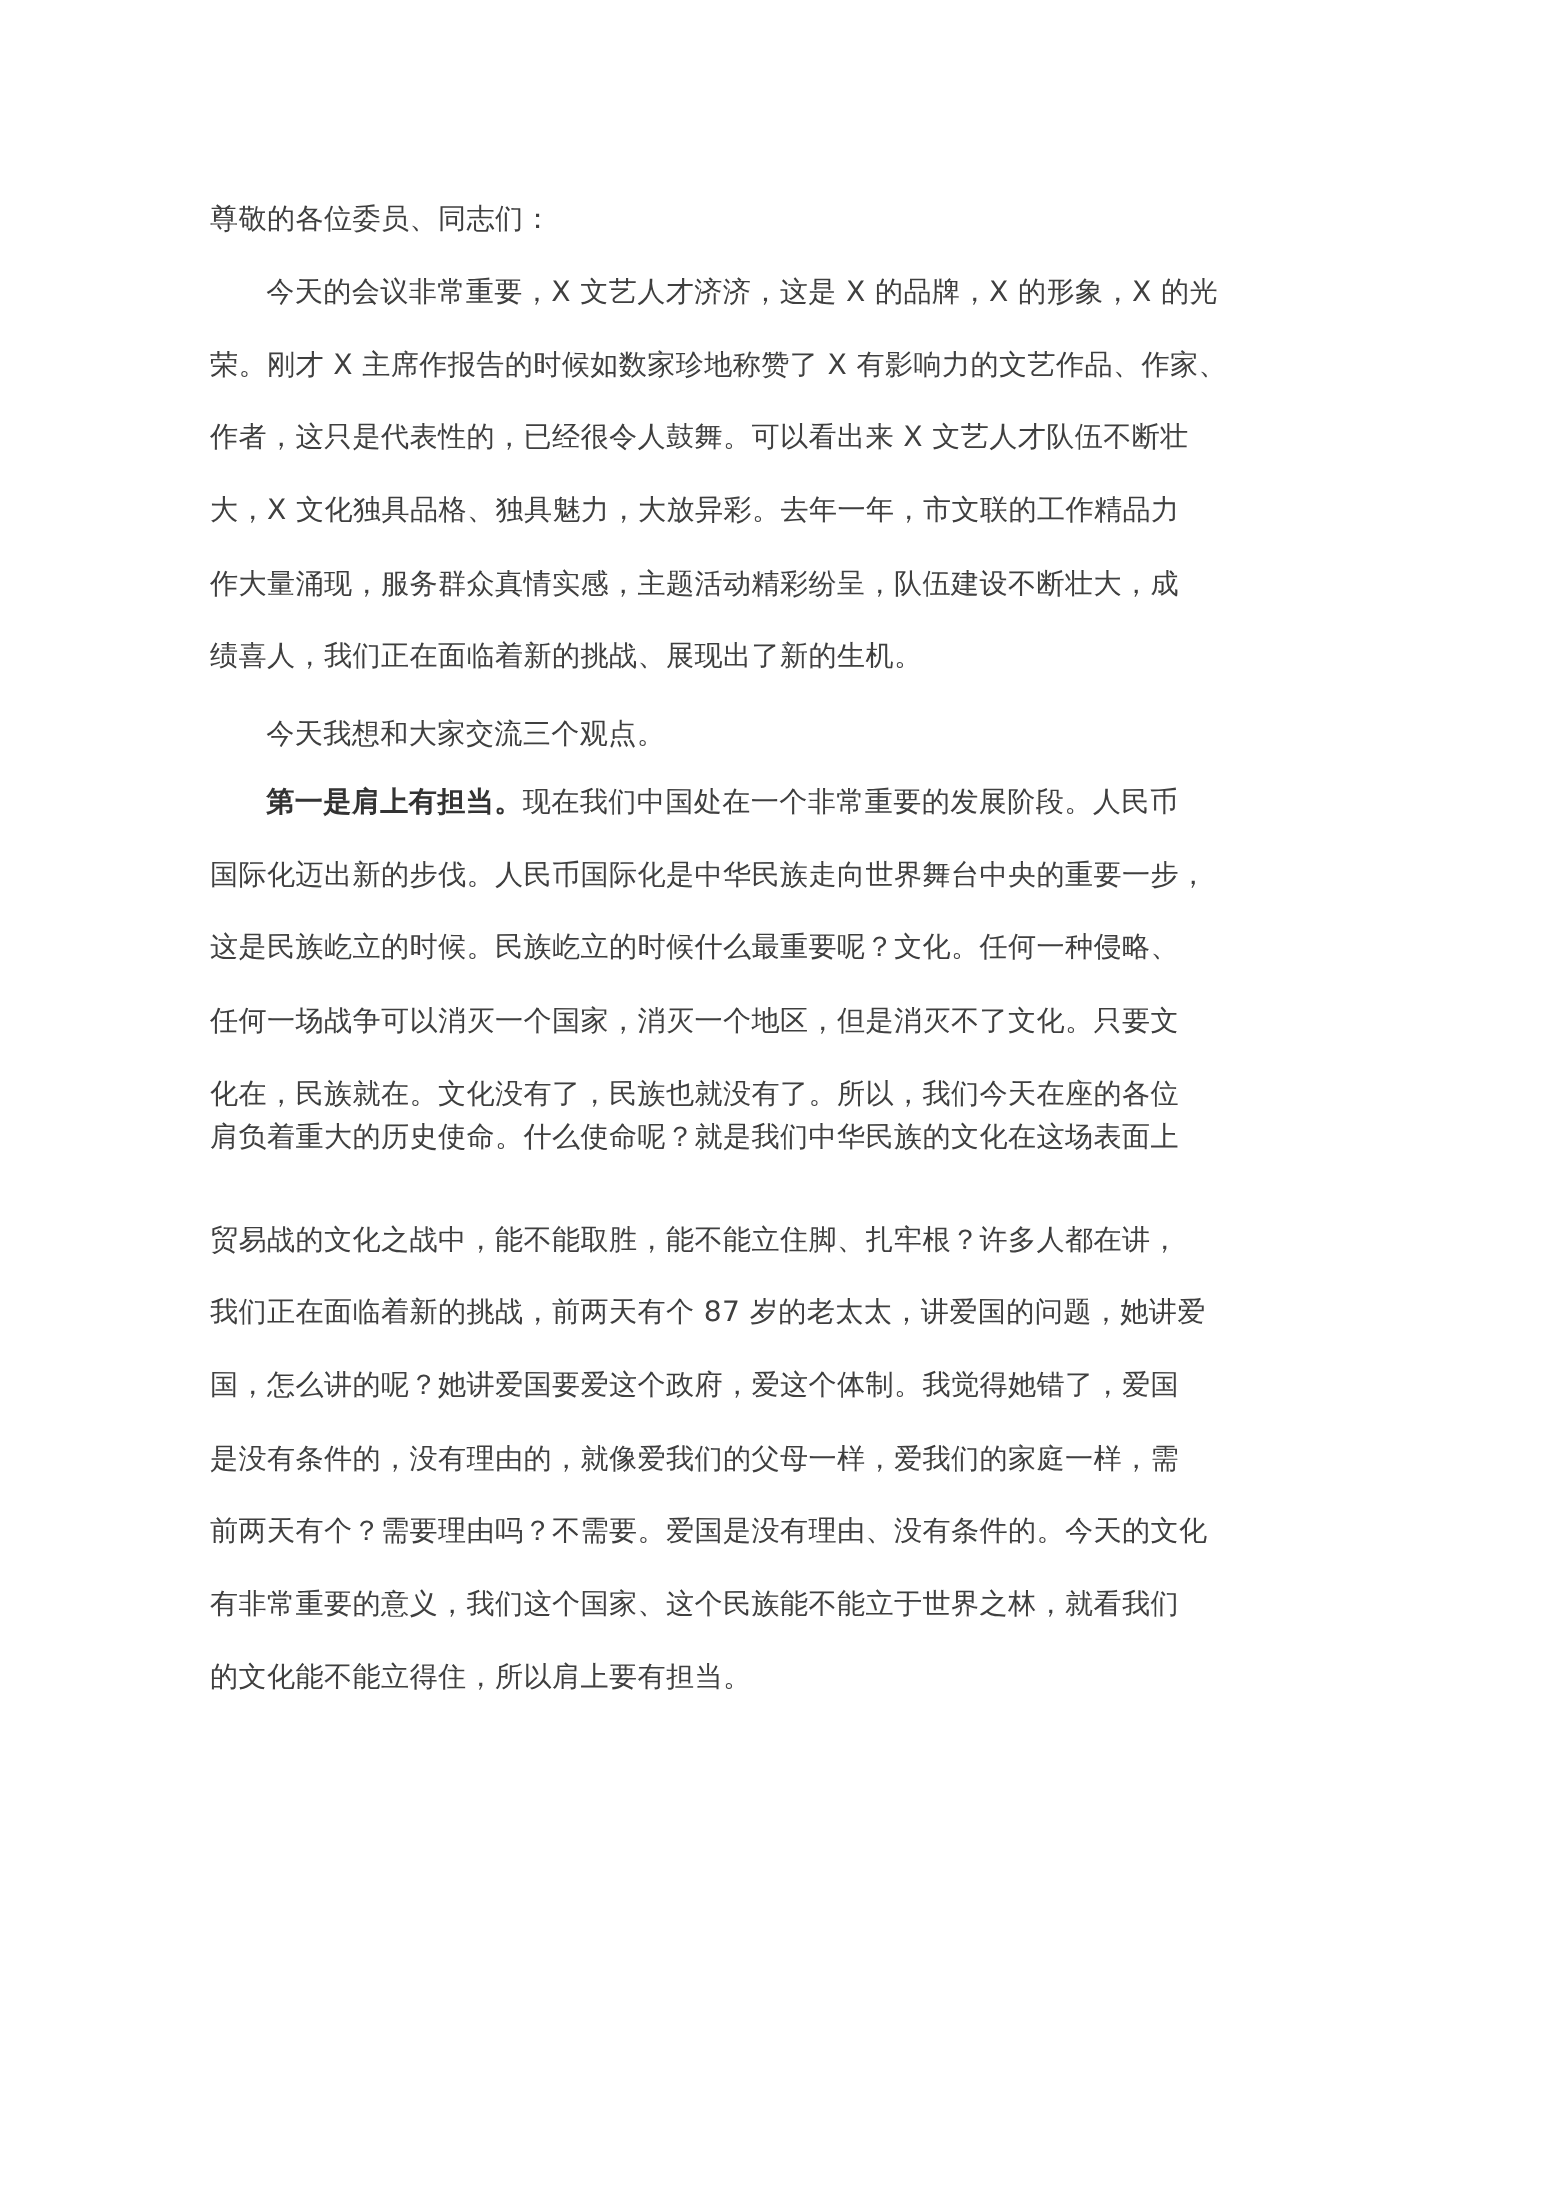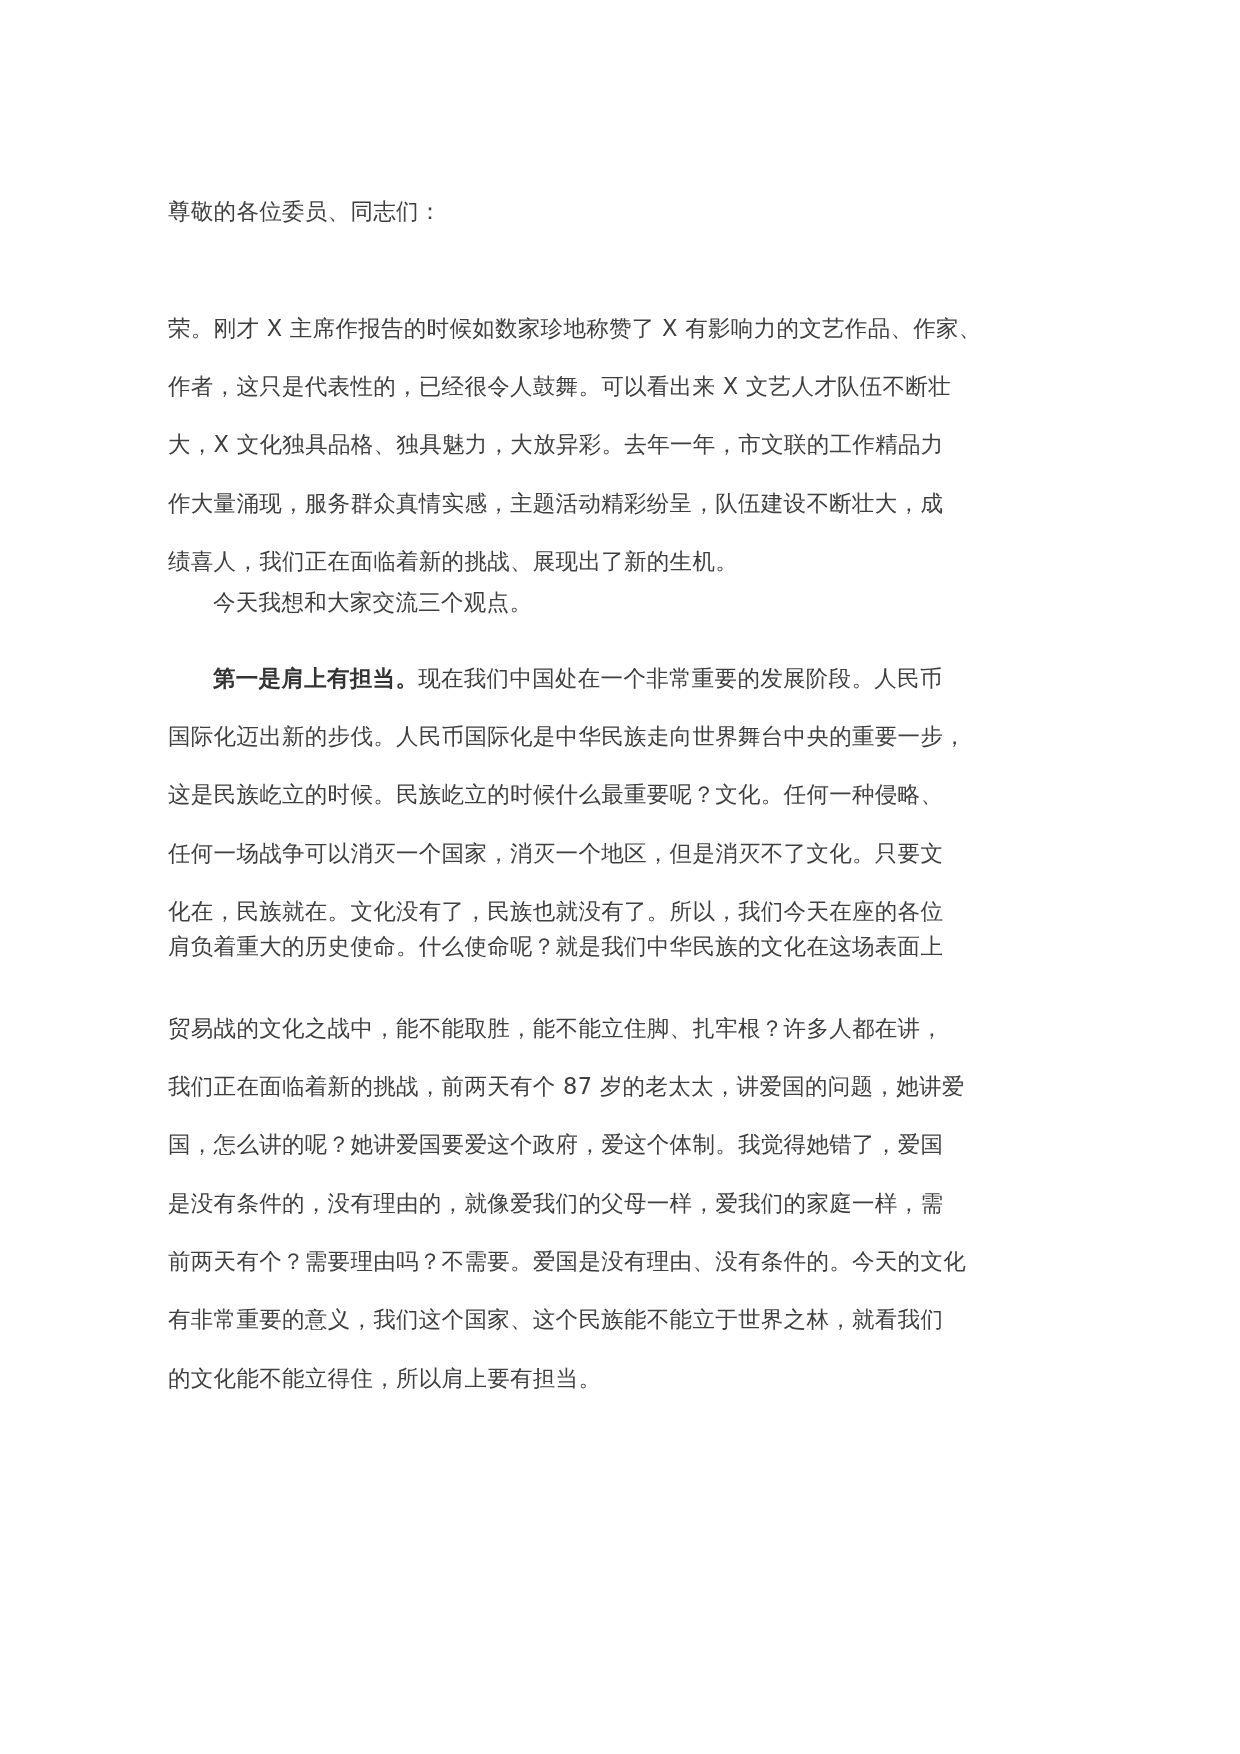--- a/index.html
+++ b/index.html
@@ -23,39 +23,39 @@
       height: 1754px;
       background: #ffffff;
     }
     .line {
       position: absolute;
       left: 168px;
       font-size: 22.5px;
       line-height: 30px;
       white-space: nowrap;
       letter-spacing: 0.3px;
-      margin-top: 36px;
     }
     .indent { left: 213px; }
     .bold { font-weight: bold; color: #333333; }
   </style>
 </head>
 <body>
 
 <div class="page">
 
   <div class="line" style="top:160px;">尊敬的各位委员、同志们：</div>
 
+  <div class="line indent" style="top:219px;">今天的会议非常重要，X 文艺人才济济，这是 X 的品牌，X 的形象，X 的光</div>
   <div class="line" style="top:277px;">荣。刚才 X 主席作报告的时候如数家珍地称赞了 X 有影响力的文艺作品、作家、</div>
   <div class="line" style="top:335px;">作者，这只是代表性的，已经很令人鼓舞。可以看出来 X 文艺人才队伍不断壮</div>
   <div class="line" style="top:393px;text-align:center;">大，X 文化独具品格、独具魅力，大放异彩。去年一年，市文联的工作精品力</div>
   <div class="line" style="top:452px;">作大量涌现，服务群众真情实感，主题活动精彩纷呈，队伍建设不断壮大，成</div>
   <div class="line" style="top:510px;">绩喜人，我们正在面临着新的挑战、展现出了新的生机。</div>
 
-  <div class="line indent" style="top:552px;font-family:Liberation Serif, serif;">今天我想和大家交流三个观点。</div>
+  <div class="line indent" style="top:572px;">今天我想和大家交流三个观点。</div>
 
   <div class="line" style="top:685px;">国际化迈出新的步伐。人民币国际化是中华民族走向世界舞台中央的重要一步，</div>
   <div class="line indent" style="top:627px;">
     <span class="bold">第一是肩上有担当。</span><span>现在我们中国处在一个非常重要的发展阶段。人民币</span>
   </div>
   <div class="line" style="top:802px;">任何一场战争可以消灭一个国家，消灭一个地区，但是消灭不了文化。只要文</div>
   <div class="line" style="top:743px;">这是民族屹立的时候。民族屹立的时候什么最重要呢？文化。任何一种侵略、</div>
   <div class="line" style="top:860px;">化在，民族就在。文化没有了，民族也就没有了。所以，我们今天在座的各位</div>
   <div class="line" style="top:895px;">肩负着重大的历史使命。什么使命呢？就是我们中华民族的文化在这场表面上</div>
   <div class="line" style="top:977px;">贸易战的文化之战中，能不能取胜，能不能立住脚、扎牢根？许多人都在讲，</div>

